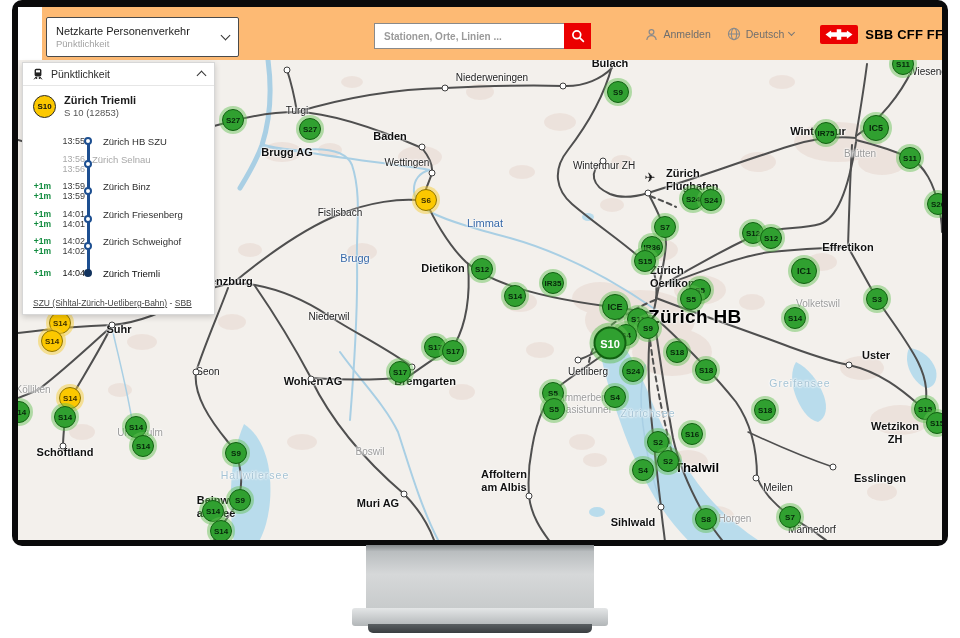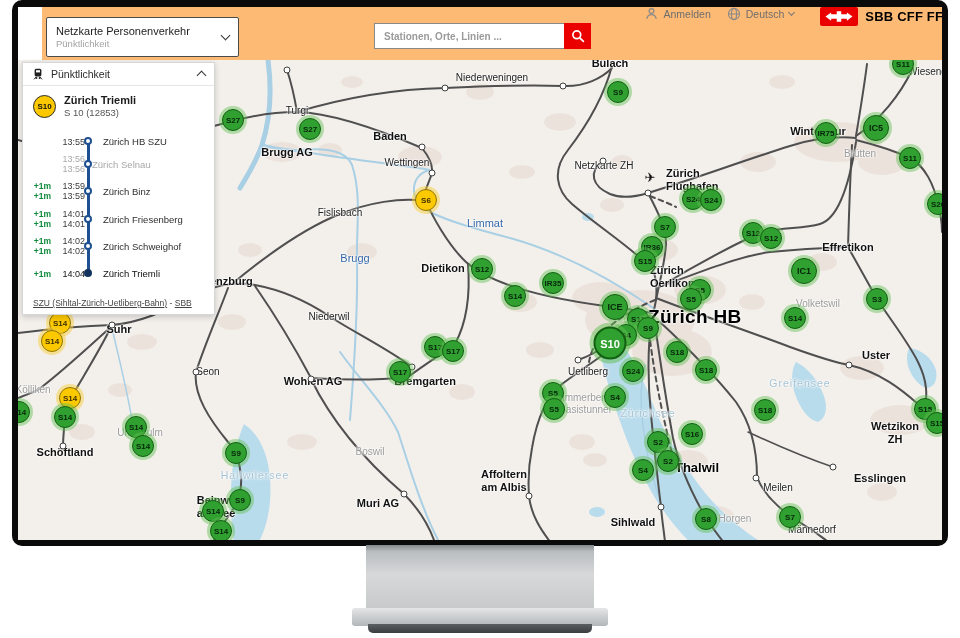--- a/index.html
+++ b/index.html
@@ -54,42 +54,42 @@
   .chev{display:inline-block;width:7px;height:7px;border-right:1.6px solid #333;border-bottom:1.6px solid #333;
     transform:rotate(45deg);margin-top:-3px;}
   .chev.up{transform:rotate(-135deg);margin-top:3px;}
   .chev.sm{width:5px;height:5px;border-color:#777;}
   .search{position:absolute;left:332px;top:16px;display:flex;}
   .search input{width:190px;height:26px;border:1px solid #8a8a8a;border-right:none;background:#fff;
     font-family:"Liberation Sans",sans-serif;font-size:10px;padding:1px 9px;outline:none;color:#333;font-weight:bold;}
   .search input::placeholder{color:#9a9a9a;}
   .search-btn{width:27px;height:26px;background:#eb0000;border:none;display:flex;align-items:center;
     justify-content:center;cursor:pointer;padding:0;}
-  .hright{position:absolute;right:14px;top:0;height:54px;display:flex;align-items:flex-start;gap:16px;}
+  .hright{position:absolute;right:14px;top:0;height:54px;display:flex;align-items:center;gap:16px;}
   .hbtn{display:flex;align-items:center;gap:5px;font-size:10.5px;color:#6e6e6e;cursor:pointer;}
   .logo{display:flex;align-items:center;gap:7px;margin-left:10px;cursor:pointer;}
   .flag{width:38px;height:19px;background:#eb0000;border-radius:2px;display:flex;align-items:center;justify-content:center;}
   .logo-text{font-size:13px;font-weight:700;color:#000;letter-spacing:.2px;white-space:nowrap;}
 
   
   .panel{position:absolute;left:4px;top:55px;width:193px;height:253px;background:#fff;
     border:1px solid #d7d7d7;box-shadow:0 2px 6px rgba(0,0,0,.18);}
   .panel-head{position:absolute;left:0;top:0;right:0;height:23px;display:flex;align-items:center;gap:7px;
     padding:0 9px;border-bottom:1px solid #e6e6e6;font-size:10.5px;color:#2b2b2b;cursor:pointer;}
   .panel-head .sp{flex:1;}
   .route-head{position:absolute;left:10px;top:31px;display:flex;align-items:center;gap:8px;}
   .route-badge{width:23px;height:23px;border-radius:50%;background:#fcc800;border:1.6px solid #2b2b2b;
     display:flex;align-items:center;justify-content:center;font-size:8px;font-weight:700;color:#111;}
   .route-name{font-size:11px;font-weight:700;color:#1c1c1c;line-height:13px;}
   .route-sub{font-size:9.5px;color:#555;line-height:12px;}
   .vline{position:absolute;left:64px;top:78px;width:2.5px;height:132px;background:#1d4f91;}
   .stop-marker{position:absolute;left:65px;width:8px;height:8px;border-radius:50%;background:#fff;
     border:2px solid #1d4f91;transform:translate(-50%,-50%);}
   .stop-marker.filled{background:#12335e;border-color:#12335e;}
-  .stop-row{position:absolute;left:6px;right:4px;transform:translateY(-50%);display:flex;align-items:center;}
+  .stop-row{position:absolute;left:6px;right:4px;transform:translateY(-50%);display:flex;align-items:flex-start;}
   .col-delay{width:22px;display:flex;flex-direction:column;align-items:flex-end;}
   .col-time{width:32px;display:flex;flex-direction:column;align-items:flex-end;margin-left:2px;}
   .col-delay span{font-size:8.5px;line-height:10px;color:#0f8a3d;font-weight:700;}
   .col-time span{font-size:9px;line-height:10px;color:#3a3a3a;}
   .stop-name{margin-left:18px;font-size:9.5px;color:#2e2e2e;white-space:nowrap;}
   .st-muted{color:#a8a8a8 !important;margin-left:7px;}
   .st-bold{font-weight:400;color:#111 !important;}
   .panel-foot{position:absolute;left:10px;bottom:6px;font-size:8.5px;color:#444;}
   .panel-foot a{color:#444;text-decoration:underline;cursor:pointer;}
 </style>
@@ -197,21 +197,21 @@
             <path d="M650,196 C660,200 668,203 676,207"></path>
             <path d="M655,300 C635,308 615,320 603,333 C596,341 591,351 589,362"></path>
           </g>
         </svg>
         <div class="layer" id="labels-layer">
             <div class="mlabel ml-city" style="left: 474px; top: 18px;">Niederweningen</div>
             <div class="mlabel ml-city" style="left: 279px; top: 51px;">Turgi</div>
             <div class="mlabel ml-city-bold" style="left: 372px; top: 76px;">Baden</div>
             <div class="mlabel ml-city-bold" style="left: 269px; top: 92px;">Brugg AG</div>
             <div class="mlabel ml-city" style="left: 389px; top: 103px;">Wettingen</div>
-            <div class="mlabel ml-city" style="left: 586px; top: 106px;">Netzkarte ZH</div>
+            <div class="mlabel ml-city" style="left: 586px; top: 106px;">Winterthur ZH</div>
             <div class="mlabel ml-city-bold" style="left: 592px; top: 3px;">Bülach</div>
             <div class="mlabel ml-city-bold ml-left" style="left: 648px; top: 120px;">Zürich
 Flughafen</div>
             <div class="mlabel ml-plane" style="left: 632px; top: 118px;">✈</div>
             <div class="mlabel ml-city-bold" style="left: 800px; top: 71px;">Winterthur</div>
             <div class="mlabel ml-city ml-left" style="left: 890px; top: 12px;">Wiesendangen</div>
             <div class="mlabel ml-muted" style="left: 842px; top: 94px;">Brütten</div>
             <div class="mlabel ml-city" style="left: 322px; top: 153px;">Fislisbach</div>
             <div class="mlabel ml-water" style="left: 467px; top: 163px;">Limmat</div>
             <div class="mlabel ml-water" style="left: 337px; top: 198px;">Brugg</div>

